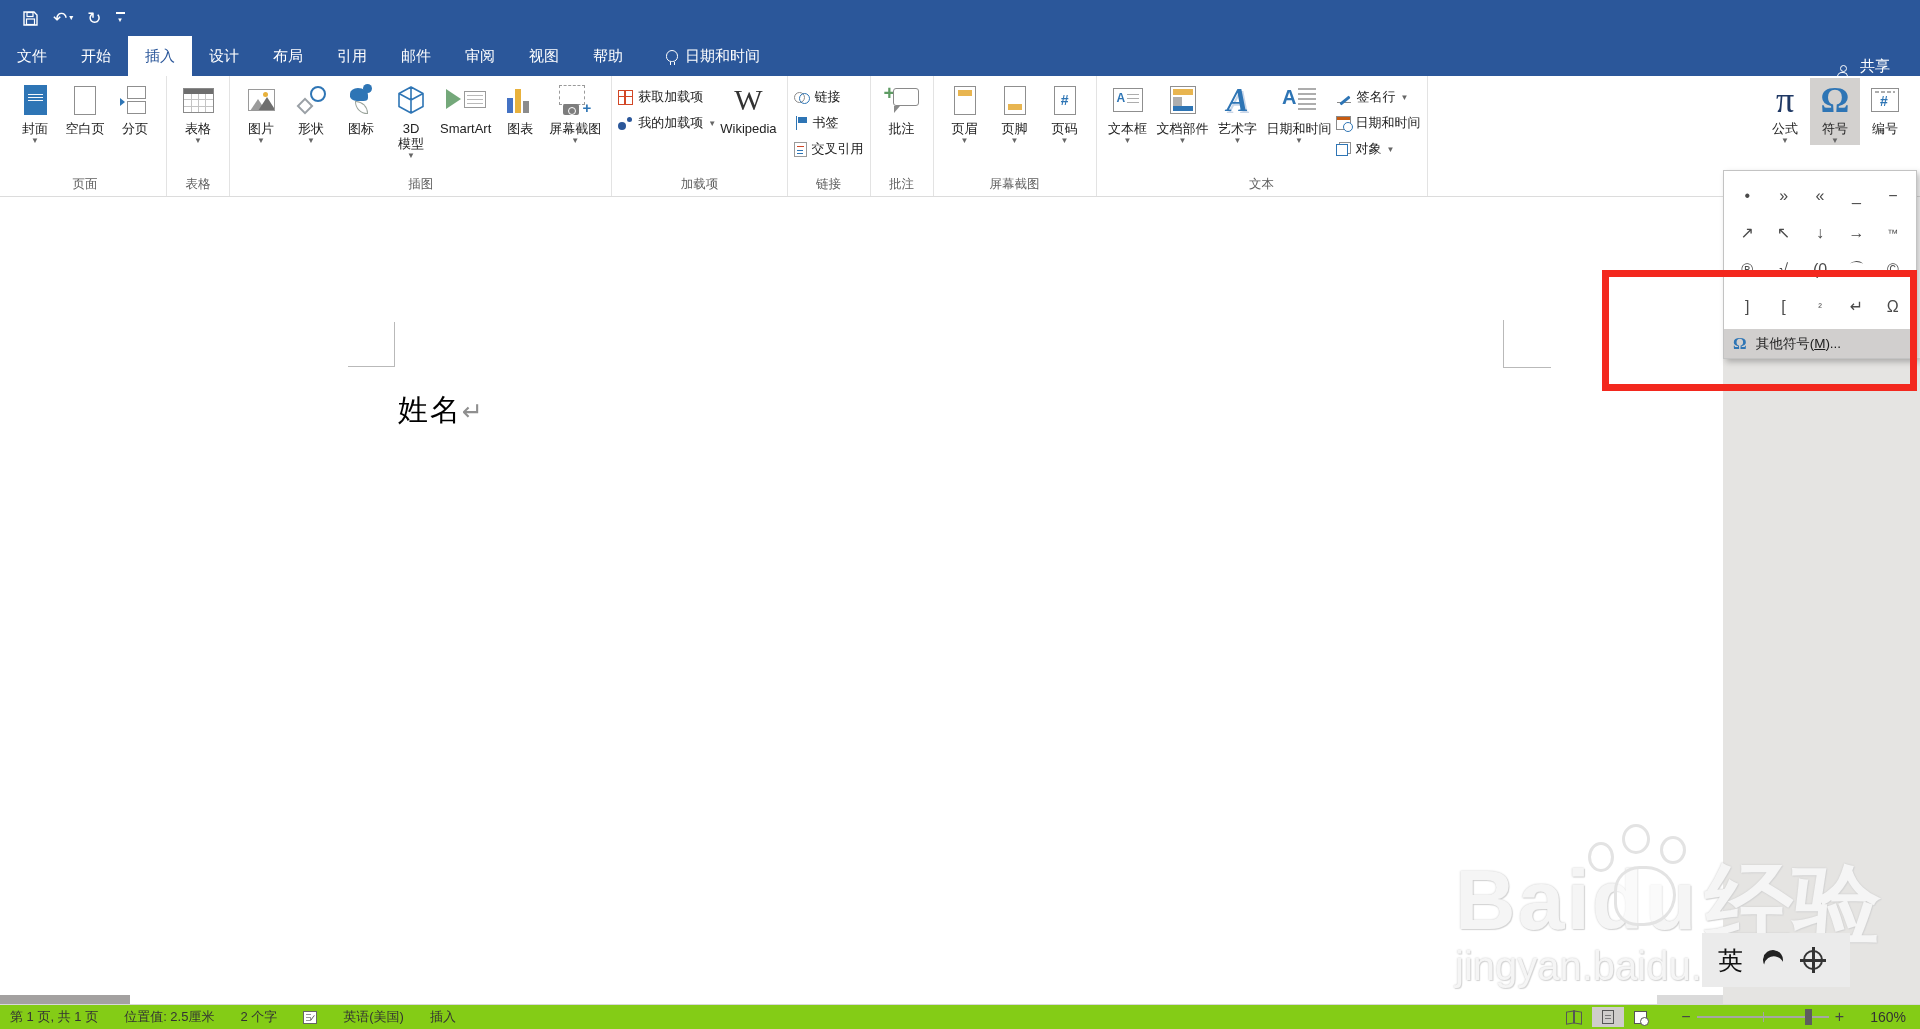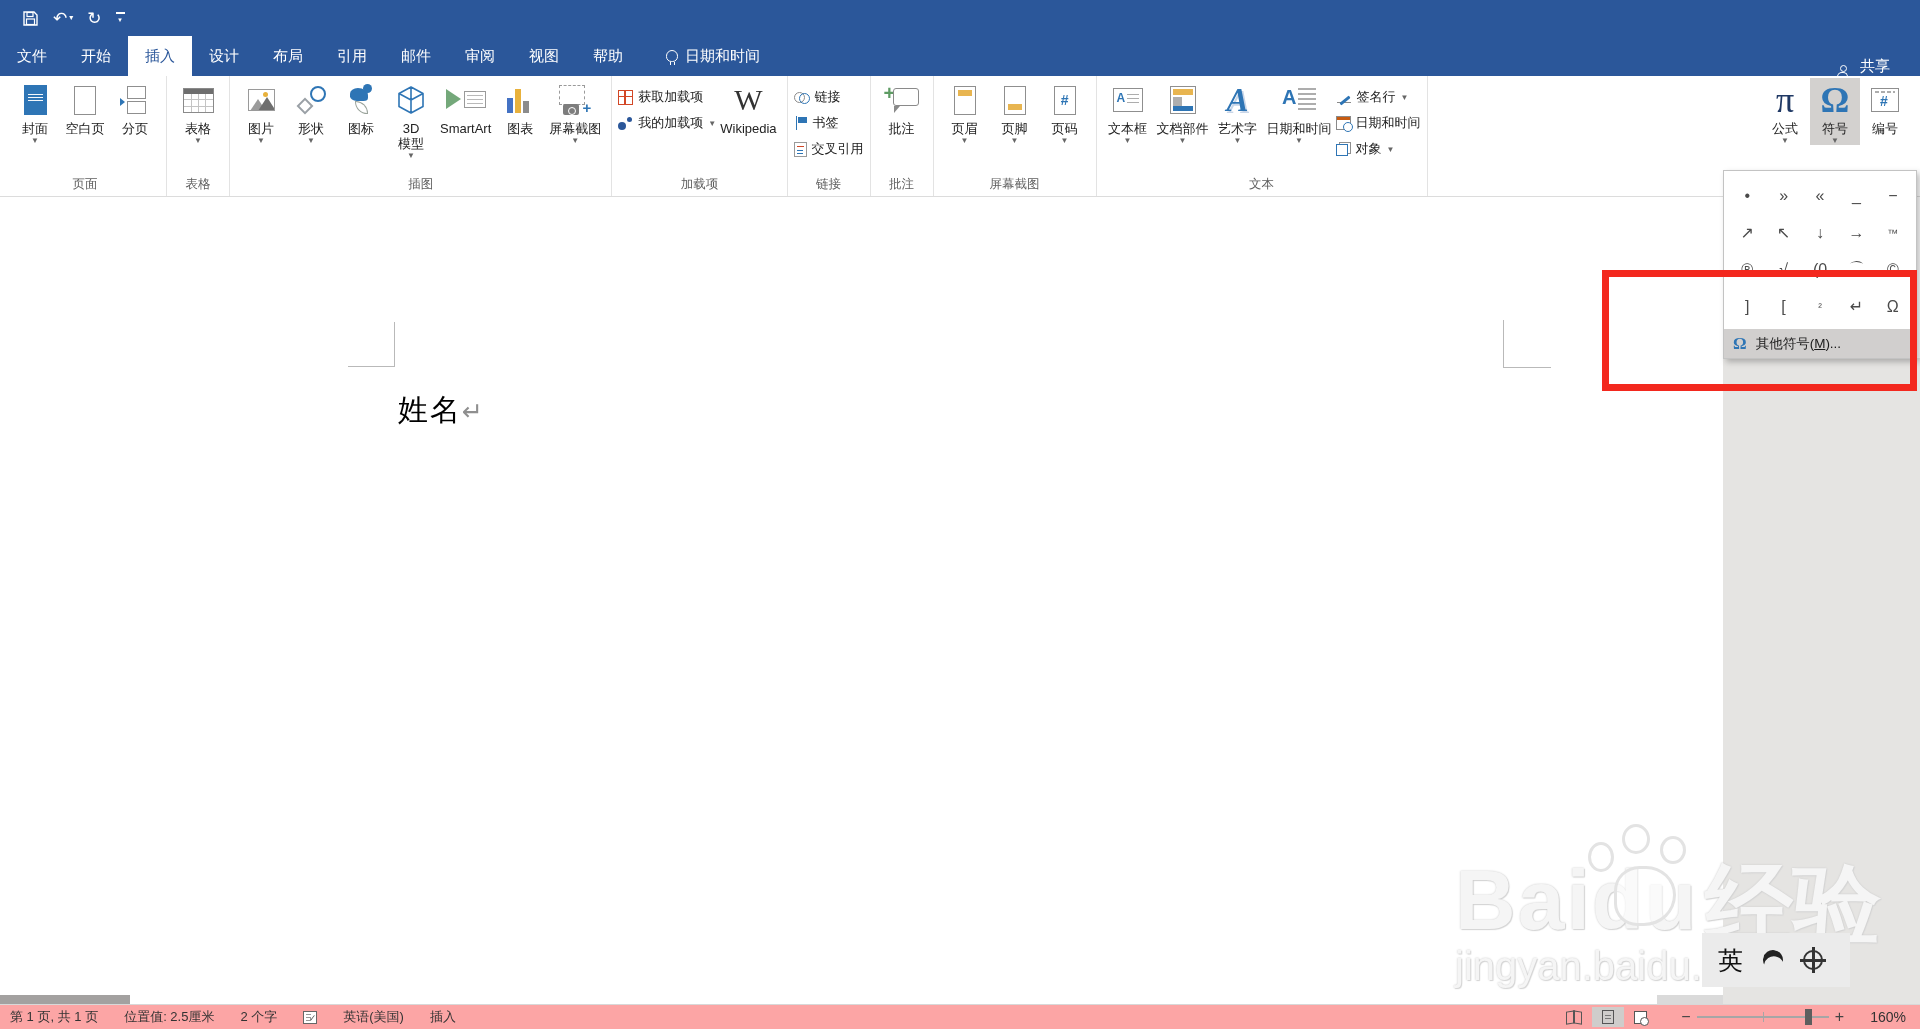--- a/index.html
+++ b/index.html
@@ -178,21 +178,21 @@
   .sym-cell { height:37px; display:flex; align-items:center; justify-content:center; font-size:16px; color:#4a4a4a; }
   .sym-cell.sup { font-size:11px; }
   .sym-more { height:29px; background:#d1cfce; display:flex; align-items:center; gap:9px; padding:0 9px; font-size:13.5px; color:#1a1a1a; }
   .sym-more .om { color:#2e75b5; font-weight:bold; font-size:17px; font-family:"Liberation Serif","DejaVu Serif",serif; }
   .sym-more u { text-decoration:underline; }
 
   
   .redbox { position:absolute; left:1602px; top:270px; width:315px; height:121px; border:7px solid #f3281e; z-index:50; pointer-events:none; }
 
   
-  .status { position:absolute; left:0; top:1004px; width:1920px; height:25px; background:#fca5a5; border-top:1px solid #d8d8d8; display:flex; align-items:center; font-size:13px; color:#333; z-index:30; }
+  .status { position:absolute; left:0; top:1004px; width:1920px; height:25px; background:#84cc16; border-top:1px solid #d8d8d8; display:flex; align-items:center; font-size:13px; color:#333; z-index:30; }
   .st-item { margin-right:26px; white-space:nowrap; }
   .st-item:first-child { margin-left:10px; }
   .proof { width:14px; height:13px; border:1px solid #666; position:relative; margin-right:26px; background:#fff; }
   .proof::before { content:""; position:absolute; left:2px; top:2px; width:5px; height:7px; background:repeating-linear-gradient(180deg,#999 0 1px,transparent 1px 3px); }
   .proof::after { content:"✓"; position:absolute; right:0px; top:1px; font-size:9px; color:#555; }
   .st-right { margin-left:auto; display:flex; align-items:center; }
   .vbtn { padding:3px 10px; display:flex; align-items:center; }
   .vbtn.sel { background:#cfcdcb; }
   .v-read { width:16px; height:12px; position:relative; }
   .v-read::before,.v-read::after { content:""; position:absolute; top:0; width:7px; height:11px; border:1.2px solid #555; }

